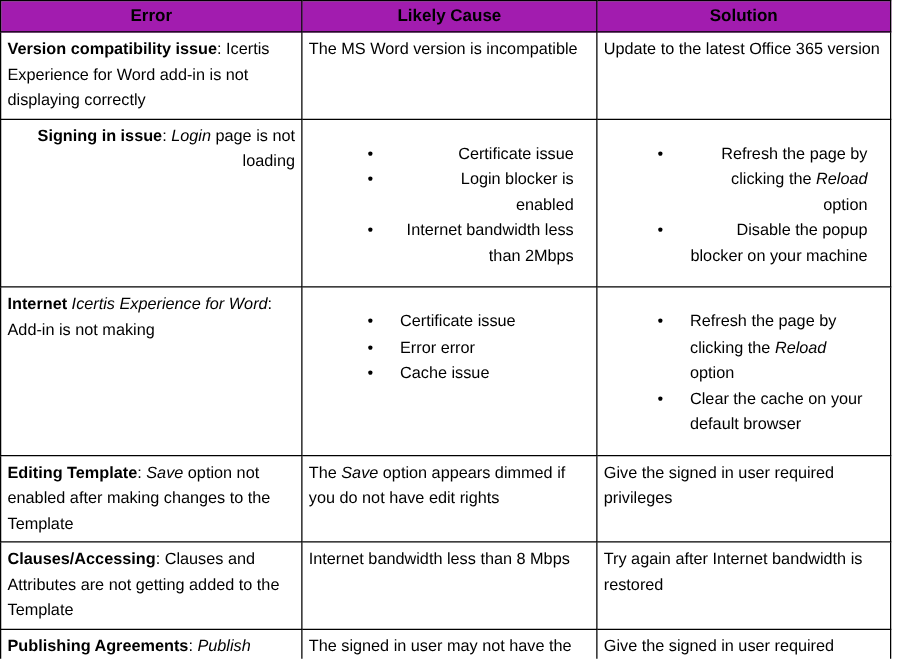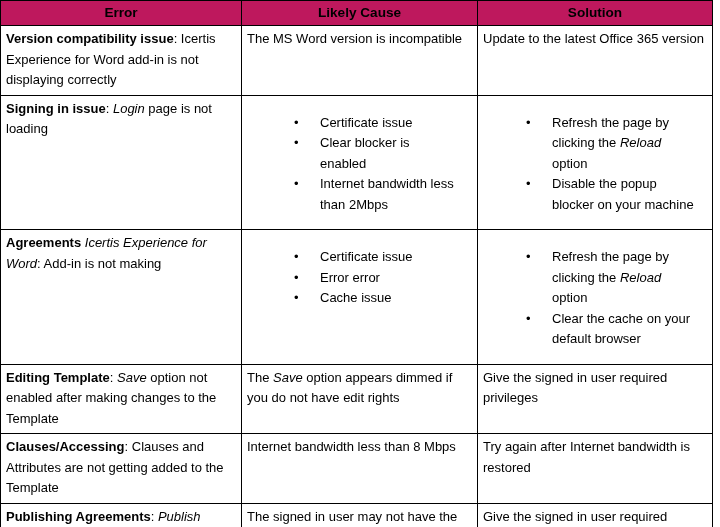--- a/index.html
+++ b/index.html
@@ -40,37 +40,37 @@
   table.tshoot th,
   table.tshoot td {
     border: 1px solid #000;
     vertical-align: top;
     padding: 0;
     font-size: 13px;
     line-height: 20.5px;
   }
 
   table.tshoot thead th {
-    background: #be185d;
+    background: #a21caf;
     text-align: center;
     font-weight: bold;
     font-size: 13.6px;
     height: 24px;
     line-height: 24px;
     padding: 0 2px;
     border-bottom: 1px solid #000;
   }
 
   .cell {
     padding: 3px 5px 4px 5px;
   }
 
   
   tr.r1 td { height: 60px; }
-  tr.r2 td { height: 124px; }
+  tr.r2 td { height: 124px; text-align: right; }
   tr.r3 td { height: 122px; }
   tr.r4 td { height: 68px; }
   tr.r5 td { height: 62px; }
   tr.r6 td { height: 61px; }
 
   b, .b { font-weight: bold; }
   i, .i { font-style: italic; }
 
   ul.bullets {
     list-style: none;
@@ -128,35 +128,35 @@
         </td>
       </tr>
 
       <tr class="r2">
         <td>
           <div class="cell"><span class="b">Signing in issue</span><span>: </span><span class="i">Login</span><span> page is not loading</span></div>
         </td>
         <td>
           <ul class="bullets">
             <li>Certificate issue</li>
-            <li>Clear blocker is enabled</li>
+            <li>Login blocker is enabled</li>
             <li>Internet bandwidth less than 2Mbps</li>
           </ul>
         </td>
         <td class="sol">
           <ul class="bullets">
             <li><span>Refresh the page by clicking the </span><span class="i">Reload</span><span> option</span></li>
             <li><span>Disable the popup blocker on your machine</span></li>
           </ul>
         </td>
       </tr>
 
       <tr class="r3">
         <td>
-          <div class="cell"><span class="b">Agreements</span><span> </span><span class="i">Icertis Experience for Word</span><span>: Add-in is not making</span></div>
+          <div class="cell"><span class="b">Internet</span><span> </span><span class="i">Icertis Experience for Word</span><span>: Add-in is not making</span></div>
         </td>
         <td>
           <ul class="bullets">
             <li>Certificate issue</li>
             <li>Error error</li>
             <li>Cache issue</li>
           </ul>
         </td>
         <td class="sol">
           <ul class="bullets">

